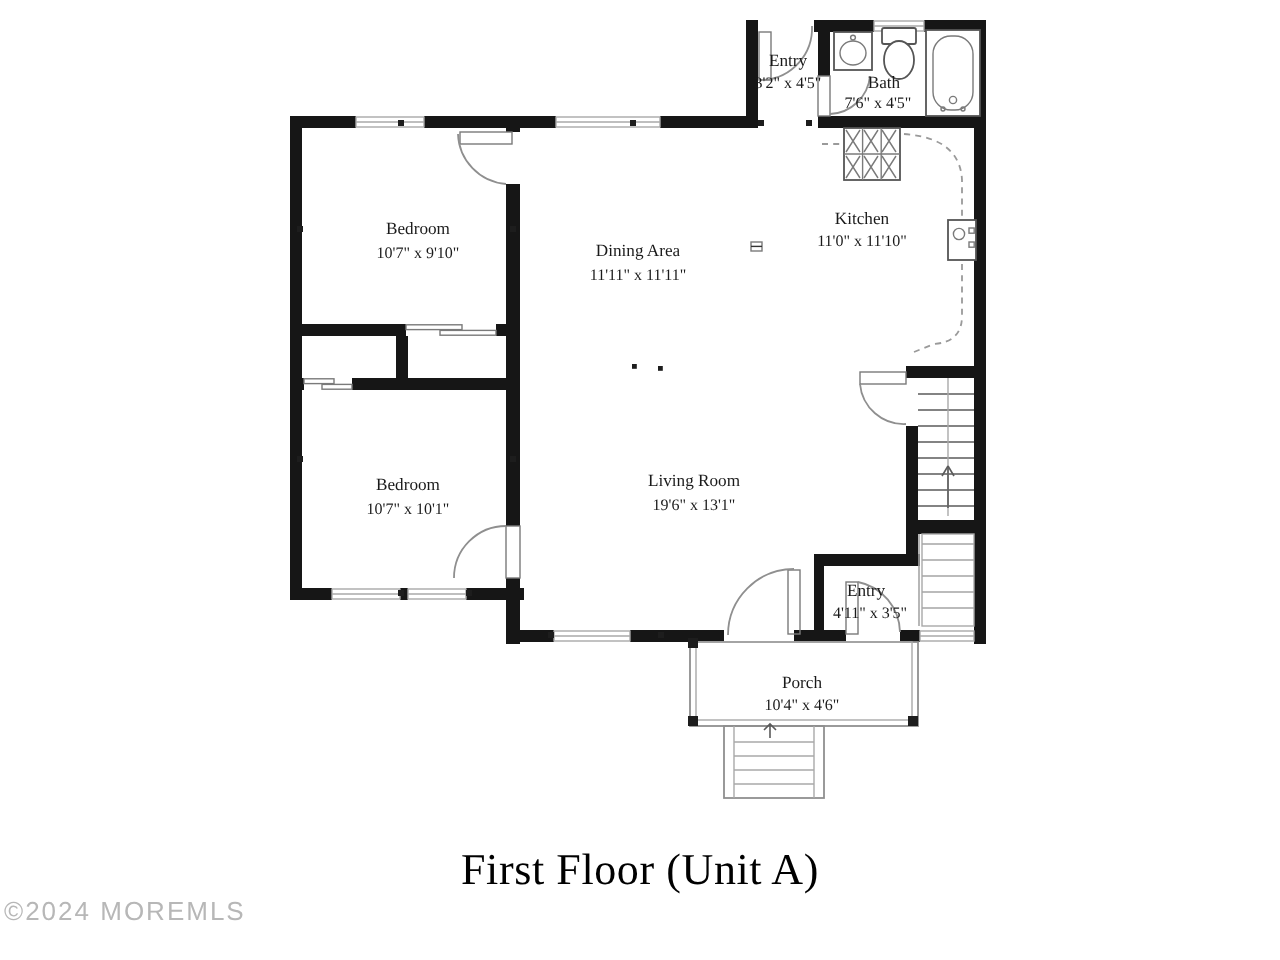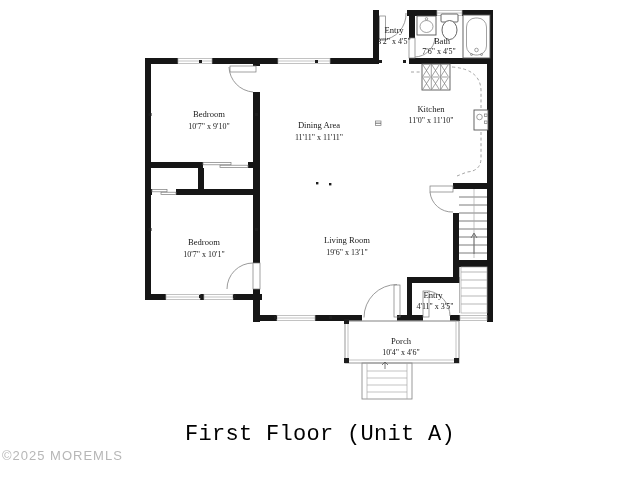--- a/index.html
+++ b/index.html
@@ -2,21 +2,21 @@
 <html><head>
 <meta charset="utf-8">
 <style>
   html,body{margin:0;padding:0;background:#ffffff;}
   #root{position:relative;width:640px;height:480px;background:#ffffff;overflow:hidden;
         font-family:"Liberation Serif", serif;}
   #plan-svg{position:absolute;left:0;top:0;}
   .room-name{font-family:"Liberation Serif", serif;font-size:8.6px;fill:#1a1a1a;text-anchor:middle;}
   .room-dims{font-family:"Liberation Serif", serif;font-size:8px;fill:#1a1a1a;text-anchor:middle;}
   #plan-title{position:absolute;left:0;top:422px;width:640px;text-align:center;
-              font-family:Liberation Mono, monospace;font-size:22px;color:#000;letter-spacing:.3px;}
+              font-family:Liberation Serif, serif;font-size:22px;color:#000;letter-spacing:.3px;}
   #watermark{position:absolute;left:2px;top:448px;
              font-family:"Liberation Sans", sans-serif;font-size:13px;color:#b7b7b7;letter-spacing:1px;}
   .wall{fill:#161616;}
   .openw{fill:#ffffff;}
   .thin{stroke:#8f8f8f;stroke-width:0.9;fill:none;}
   .thin2{stroke:#a9a9a9;stroke-width:0.7;fill:none;}
   .fix{stroke:#555;stroke-width:0.9;fill:#ffffff;}
   .fix2{stroke:#7a7a7a;stroke-width:0.7;fill:none;}
   .dash{stroke:#9a9a9a;stroke-width:0.9;fill:none;stroke-dasharray:3 2.6;}
   .tread{stroke:#5a5a5a;stroke-width:0.8;}
@@ -272,14 +272,14 @@
 
       <text class="room-name" x="433" y="298">Entry</text>
       <text class="room-dims" x="435" y="309">4'11" x 3'5"</text>
 
       <text class="room-name" x="401" y="344">Porch</text>
       <text class="room-dims" x="401" y="355">10'4" x 4'6"</text>
     </g>
   </svg>
 
   <div id="plan-title">First Floor (Unit A)</div>
-  <div id="watermark">©2025 MOREMLS</div>
+  <div id="watermark">©2024 MOREMLS</div>
 </div>
 
 </body></html>

